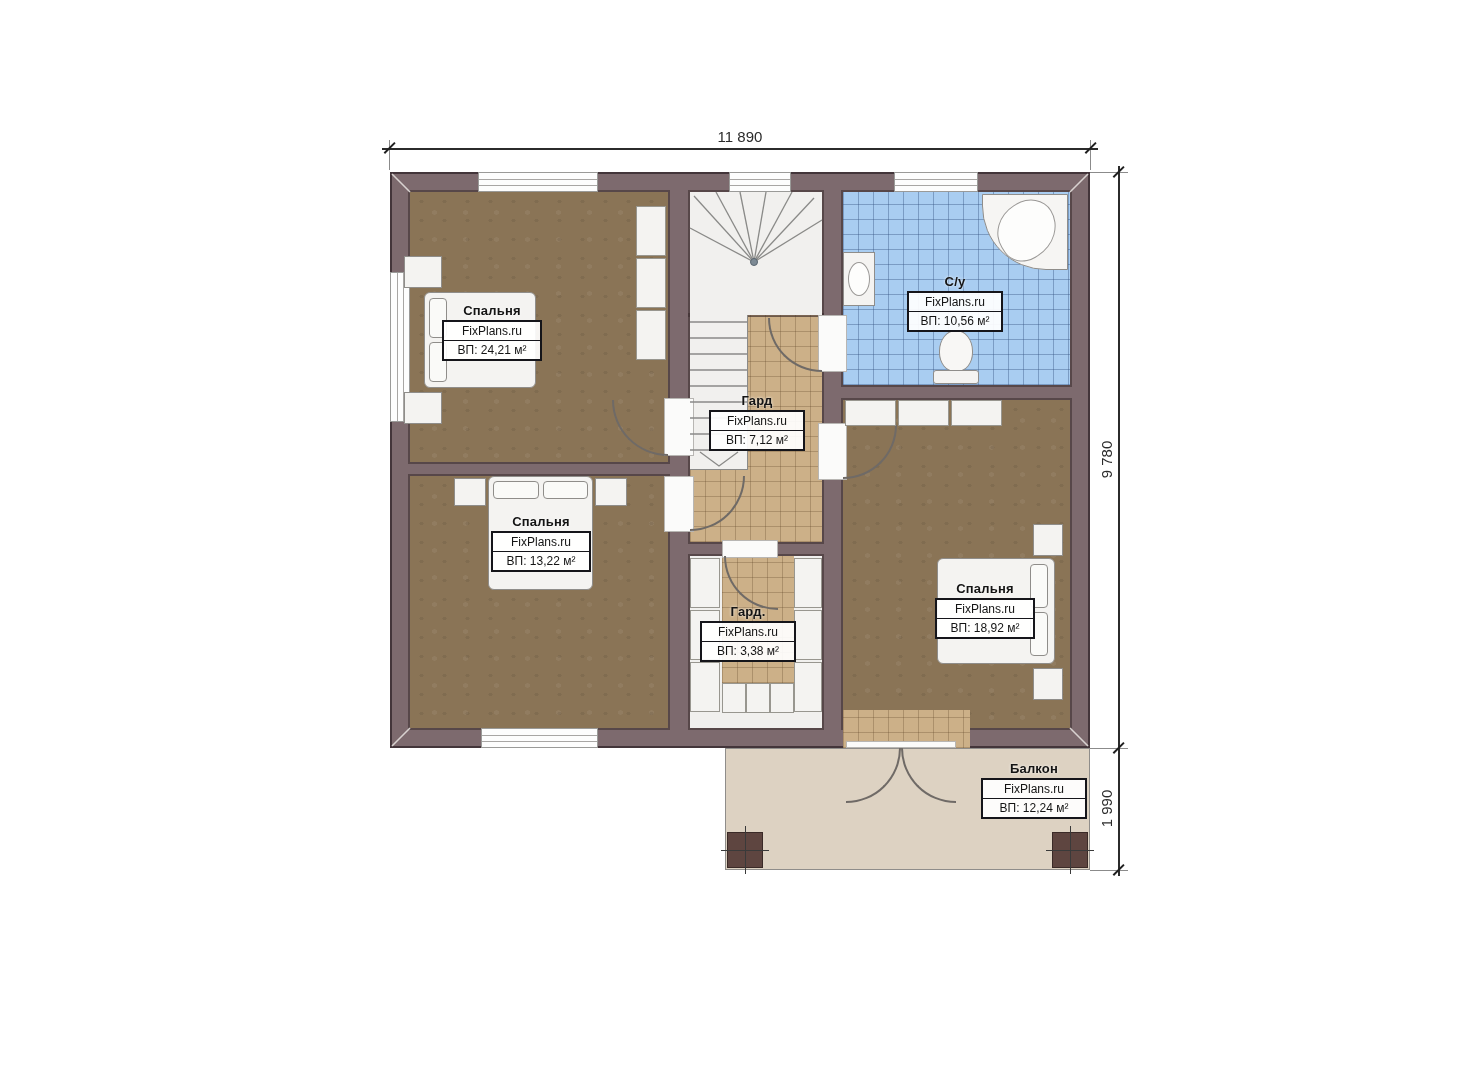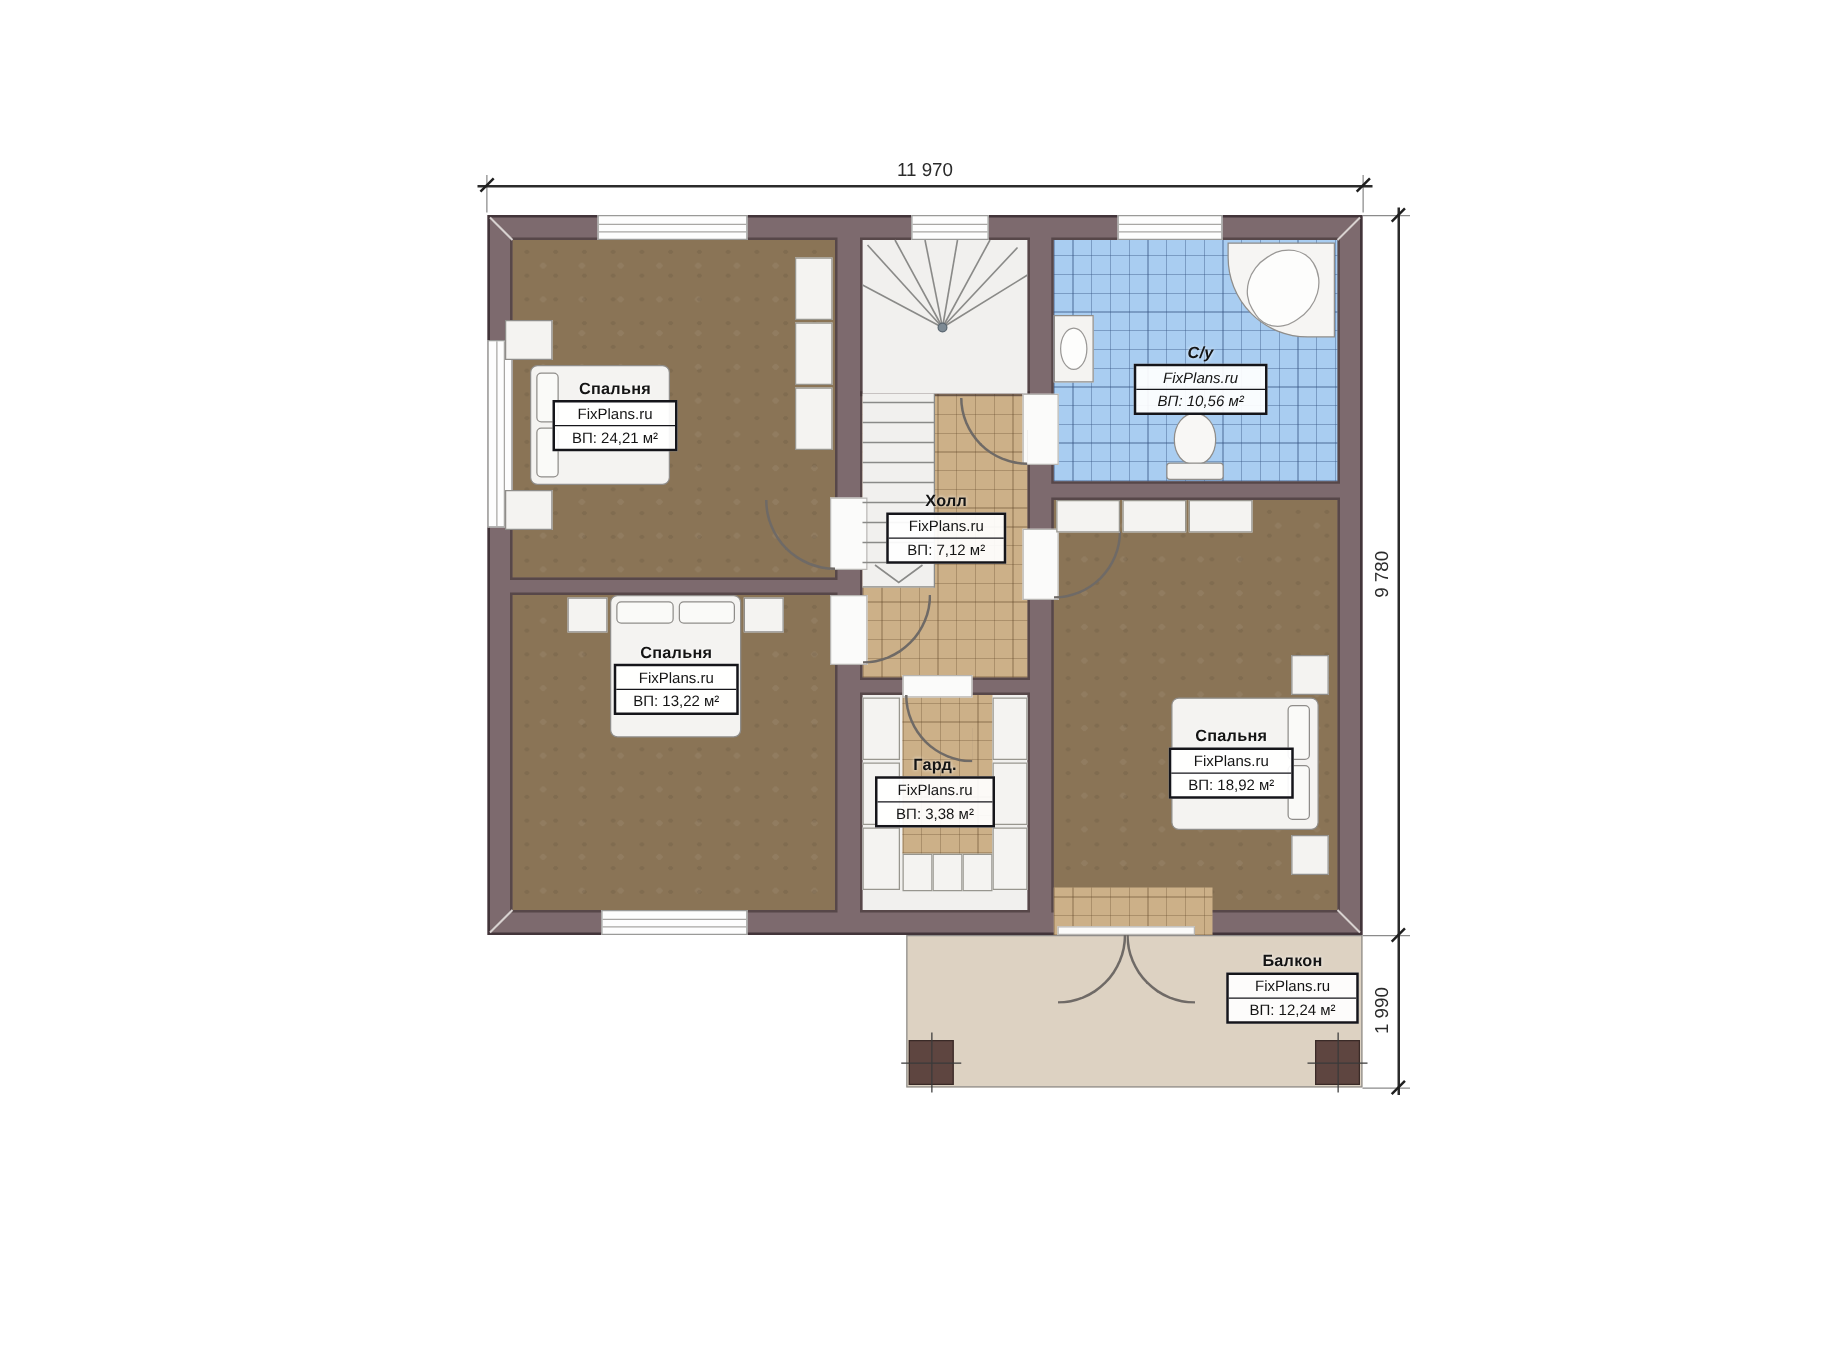--- a/index.html
+++ b/index.html
@@ -205,30 +205,30 @@
   </div>
 
   <div class="label" style="left:935px;top:581px;width:100px;">
     <div class="rl-name">Спальня</div>
     <div class="rl-box">
       <div class="rl-wm">FixPlans.ru</div>
       <div class="rl-area">ВП: 18,92 м²</div>
     </div>
   </div>
 
-  <div class="label" style="left:907px;top:274px;width:107px;font-style:italic;">
+  <div class="label" style="left:907px;top:274px;width:96px;">
     <div class="rl-name">С/у</div>
     <div class="rl-box">
       <div class="rl-wm">FixPlans.ru</div>
       <div class="rl-area">ВП: 10,56 м²</div>
     </div>
   </div>
 
   <div class="label" style="left:709px;top:393px;width:96px;">
-    <div class="rl-name">Холл</div>
+    <div class="rl-name">Гард</div>
     <div class="rl-box">
       <div class="rl-wm">FixPlans.ru</div>
       <div class="rl-area">ВП: 7,12 м²</div>
     </div>
   </div>
 
   <div class="label" style="left:700px;top:604px;width:96px;">
     <div class="rl-name">Гард.</div>
     <div class="rl-box">
       <div class="rl-wm">FixPlans.ru</div>
@@ -242,21 +242,21 @@
       <div class="rl-wm">FixPlans.ru</div>
       <div class="rl-area">ВП: 12,24 м²</div>
     </div>
   </div>
 
   <div class="ext" style="left:389px;top:140px;width:1px;height:30px;"></div>
   <div class="ext" style="left:1090px;top:140px;width:1px;height:30px;"></div>
   <div class="dline" style="left:382px;top:148px;width:716px;height:1.5px;"></div>
   <div class="tick" style="left:382px;top:147px;"></div>
   <div class="tick" style="left:1083px;top:147px;"></div>
-  <div class="dim-label" style="left:690px;top:128px;width:100px;">11 970</div>
+  <div class="dim-label" style="left:690px;top:128px;width:100px;">11 890</div>
 
   <div class="ext" style="left:1090px;top:171.5px;width:38px;height:1px;"></div>
   <div class="ext" style="left:1090px;top:747.5px;width:38px;height:1px;"></div>
   <div class="ext" style="left:1090px;top:869.5px;width:38px;height:1px;"></div>
   <div class="dline" style="left:1118px;top:166px;width:1.5px;height:710px;"></div>
   <div class="tick" style="left:1111px;top:171px;"></div>
   <div class="tick" style="left:1111px;top:747px;"></div>
   <div class="tick" style="left:1111px;top:869px;"></div>
   <div class="dim-label rot" style="left:1076px;top:451px;width:60px;">9 780</div>
   <div class="dim-label rot" style="left:1076px;top:800px;width:60px;">1 990</div>

